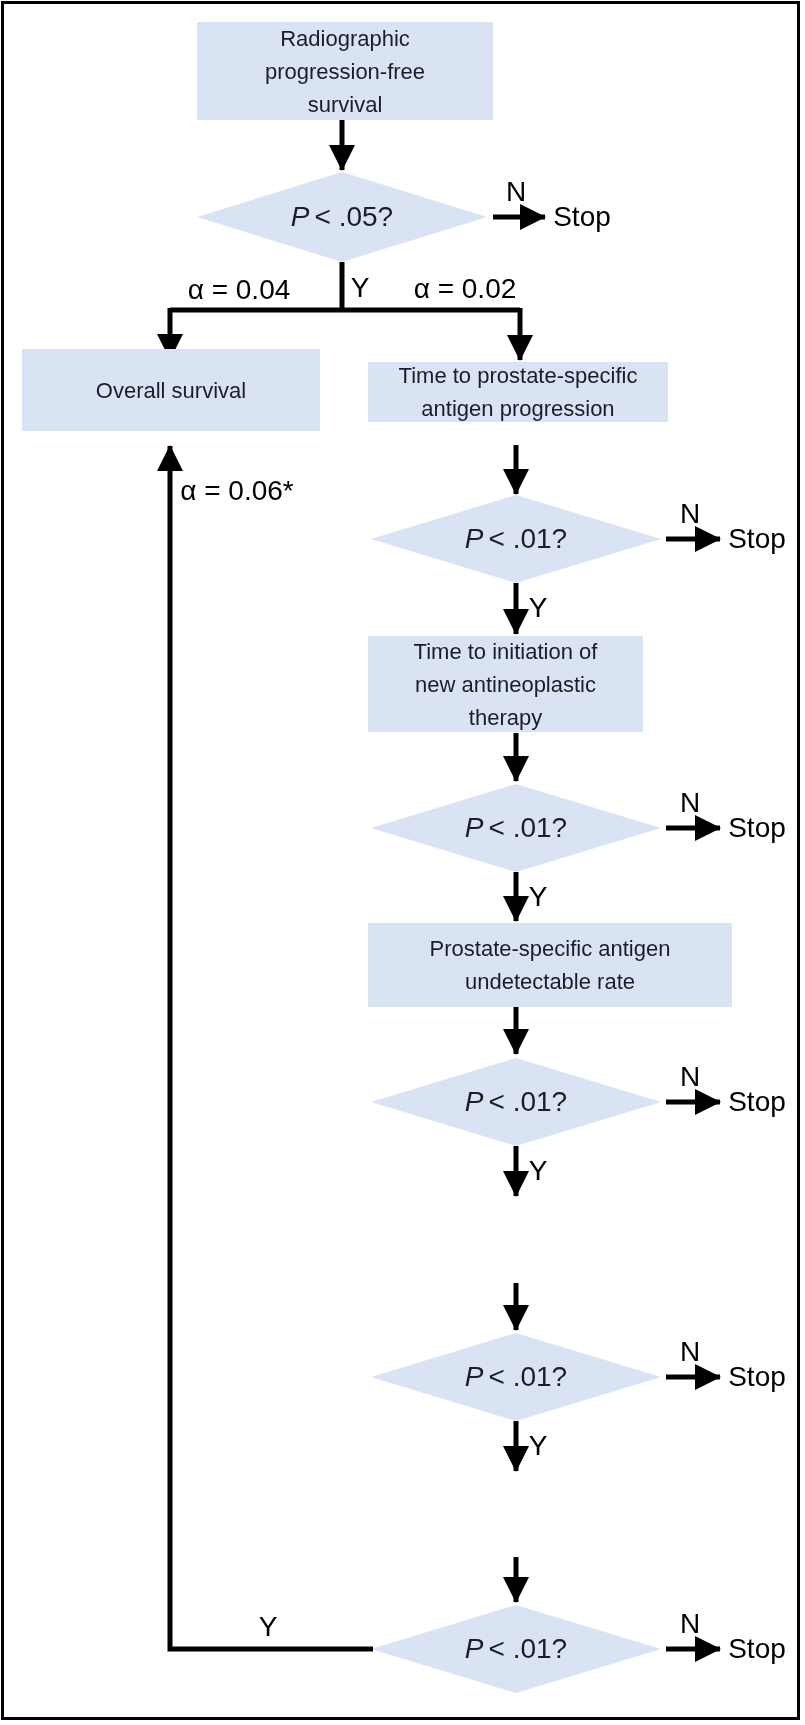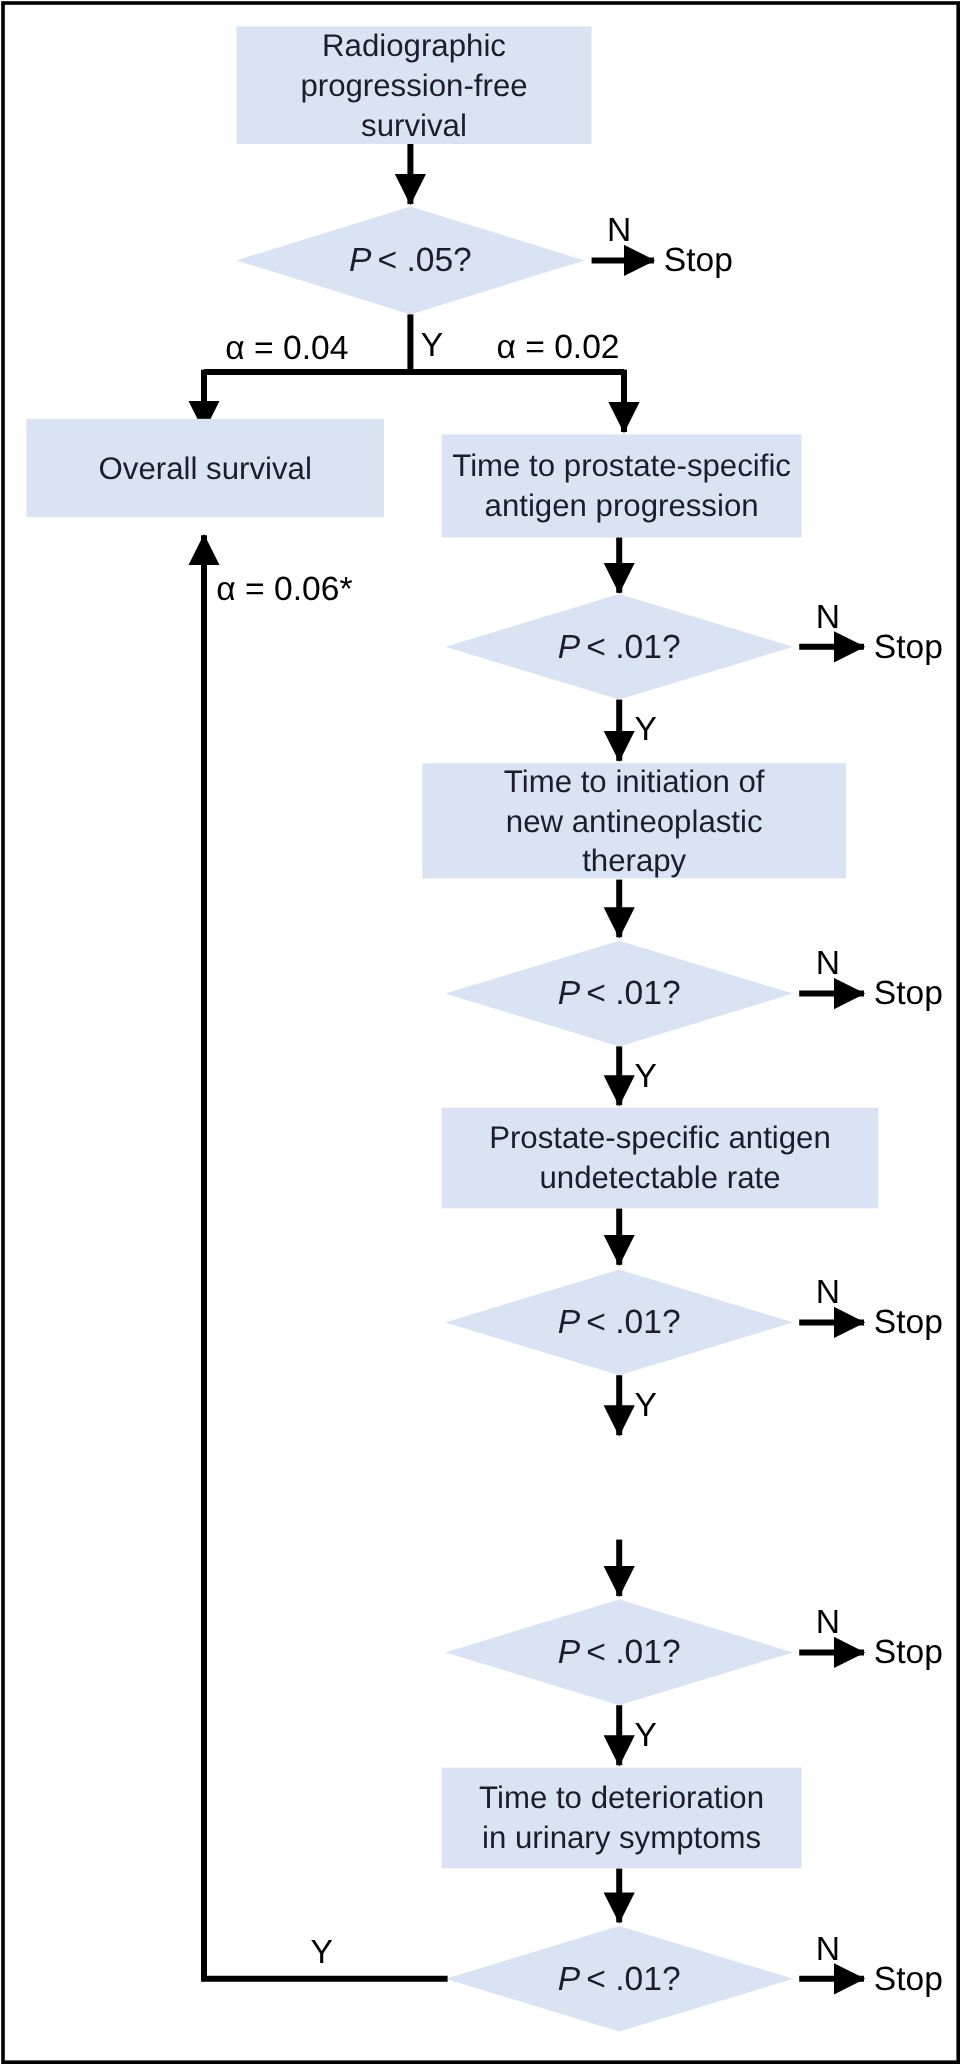--- a/index.html
+++ b/index.html
@@ -7,21 +7,21 @@
     position:relative;width:805px;height:1725px;background:#ffffff;
     font-family:"Liberation Sans",sans-serif;overflow:hidden;
   }
   #frame{
     position:absolute;left:1px;top:1px;width:799px;height:1719px;
     border:3px solid #000;box-sizing:border-box;pointer-events:none;
   }
   svg.wires{position:absolute;left:0;top:0;}
   .box{
     position:absolute;background:#d9e3f4;display:flex;align-items:center;justify-content:center;
-    text-align:center;color:#1c1c2c;font-size:26px;line-height:33px;box-sizing:border-box;
+    text-align:center;color:#1c1c2c;font-size:22px;line-height:33px;box-sizing:border-box;
   }
   .box span{white-space:pre-line;}
   .dlabel{
     position:absolute;width:290px;height:90px;display:flex;align-items:center;justify-content:center;
     color:#1c1c2c;font-size:28px;
   }
   .dlabel .pit{font-style:italic;}
   .dlabel .test{margin-left:0.18em;}
   .lbl{
     position:absolute;transform:translate(-50%,-50%);color:#000;font-size:28px;white-space:nowrap;
@@ -81,41 +81,37 @@
   <div class="box" style="left:197px;top:22px;width:296px;height:98px">
     <span>Radiographic
 progression-free
 survival</span>
   </div>
 
   <div class="box" style="left:22px;top:349px;width:298px;height:82px">
     <span>Overall survival</span>
   </div>
 
-  <div class="box" style="left:368px;top:362px;width:300px;height:86px">
+  <div class="box" style="left:368px;top:362px;width:300px;height:60px">
     <span>Time to prostate-specific
 antigen progression</span>
   </div>
 
-  <div class="box" style="left:352px;top:636px;width:353px;height:96px">
+  <div class="box" style="left:368px;top:636px;width:275px;height:96px">
     <span>Time to initiation of
 new antineoplastic
 therapy</span>
   </div>
 
   <div class="box" style="left:368px;top:923px;width:364px;height:84px">
     <span>Prostate-specific antigen
 undetectable rate</span>
   </div>
 
 
-  <div class="box" style="left:368px;top:1473px;width:300px;height:84px">
-    <span>Time to deterioration
-in urinary symptoms</span>
-  </div>
 
   <div class="dlabel" style="left:197px;top:172px">
     <span class="pit">P</span>
       <span class="test">&lt; .05?</span>
   </div>
   <div class="dlabel" style="left:371px;top:494px">
     <span class="pit">P</span>
       <span class="test">&lt; .01?</span>
   </div>
   <div class="dlabel" style="left:371px;top:783px">

